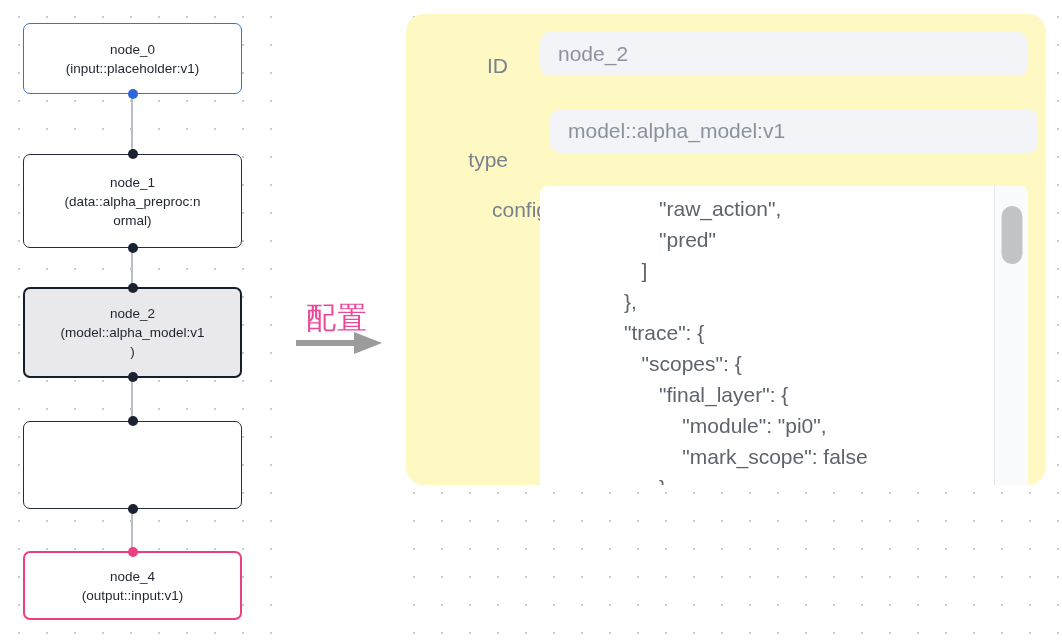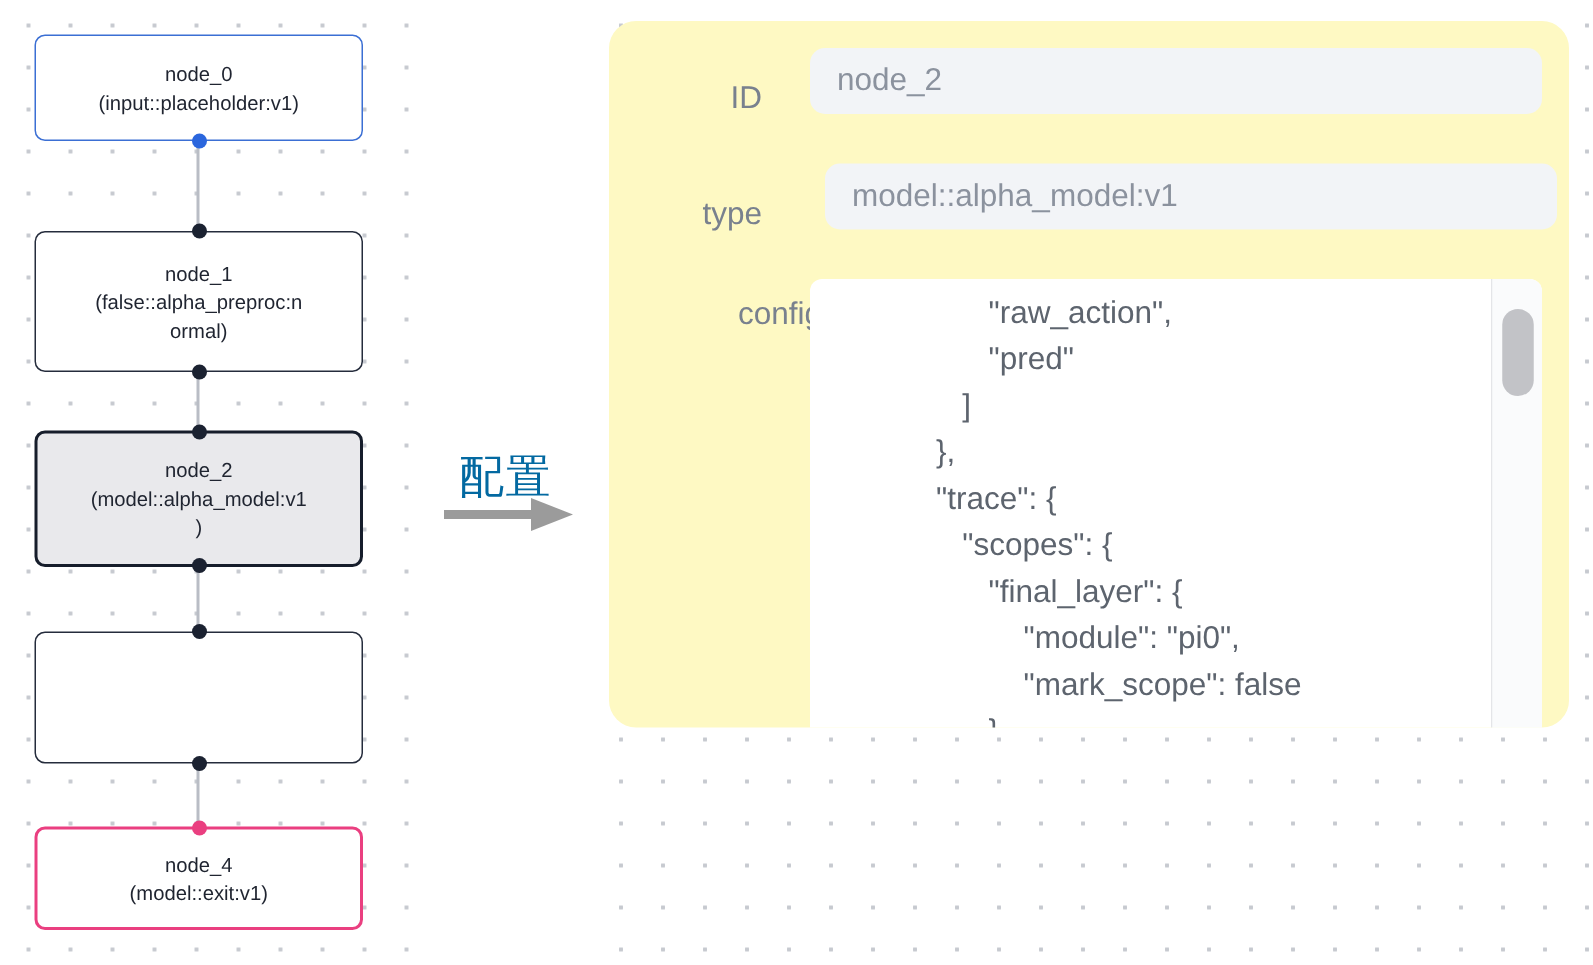--- a/index.html
+++ b/index.html
@@ -73,21 +73,21 @@
   .edge-2 { top: 378px; height: 43px; }
   .edge-3 { top: 509px; height: 42px; }
 
   
   .transition-label {
     position: absolute;
     left: 306px; top: 298px;
     width: 70px;
     font-size: 30px;
     font-weight: 500;
-    color: #0369a1;
+    color: #ec4899;
     letter-spacing: 1px;
   }
   .transition-arrow {
     position: absolute;
     left: 296px; top: 332px;
     display: flex;
     align-items: center;
   }
   .arrow-shaft { width: 58px; height: 6px; background: #9b9b9b; }
   .arrow-head  {
@@ -109,21 +109,21 @@
   }
   .panel-label {
     position: absolute;
     left: 0;
     width: 102px;
     text-align: right;
     font-size: 21px;
     color: #79818e;
   }
   .label-id     { top: 40px; }
-  .label-type   { top: 117px; }
+  .label-type   { top: 134px; }
   .label-config { top: 184px; margin-left: 40px; }
 
   .panel-input {
     position: absolute;
     left: 134px;
     width: 488px;
     height: 44px;
     background: #f2f4f7;
     border: none;
     outline: none;
@@ -223,42 +223,42 @@
 
   <div class="node node-0">
     <div class="node-label">node_0
 (input::placeholder:v1)</div>
     <span class="port port-bottom port-blue"></span>
   </div>
 
   <div class="node node-1">
     <span class="port port-top"></span>
     <div class="node-label">node_1
-(false::alpha_preproc:n
+(data::alpha_preproc:n
 ormal)</div>
     <span class="port port-bottom"></span>
   </div>
 
   <div class="node node-2">
     <span class="port port-top"></span>
     <div class="node-label">node_2
 (model::alpha_model:v1
 )</div>
     <span class="port port-bottom"></span>
   </div>
 
   <div class="node node-3">
     <span class="port port-top"></span>
     <span class="port port-bottom"></span>
   </div>
 
   <div class="node node-4">
     <span class="port port-top port-pink"></span>
     <div class="node-label">node_4
-(model::exit:v1)</div>
+(output::input:v1)</div>
   </div>
 
 </div>
 
 <div class="transition-label">配置</div>
 <div class="transition-arrow">
   <div class="arrow-shaft"></div>
   <div class="arrow-head"></div>
 </div>
 

